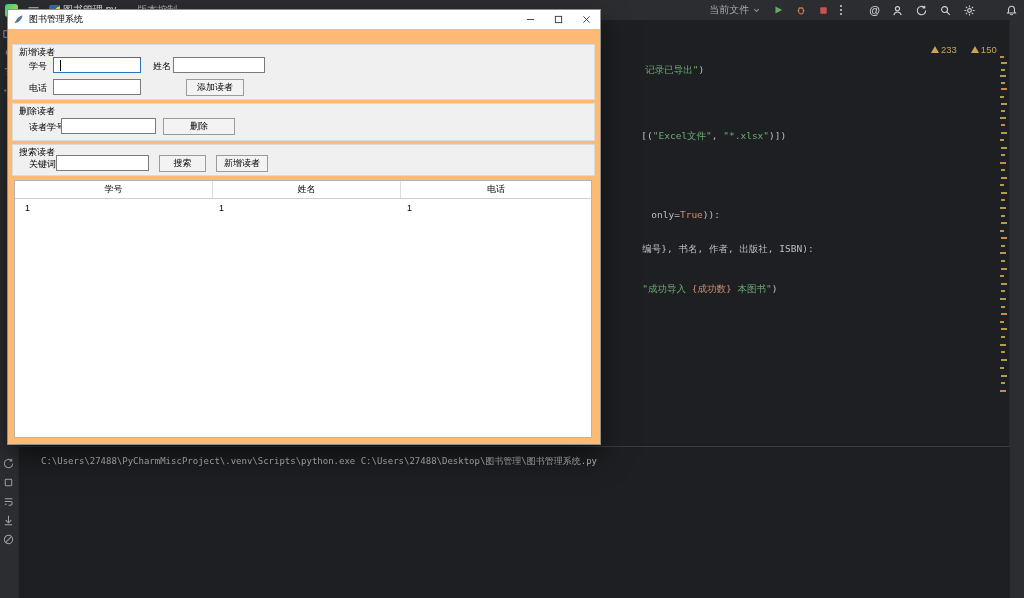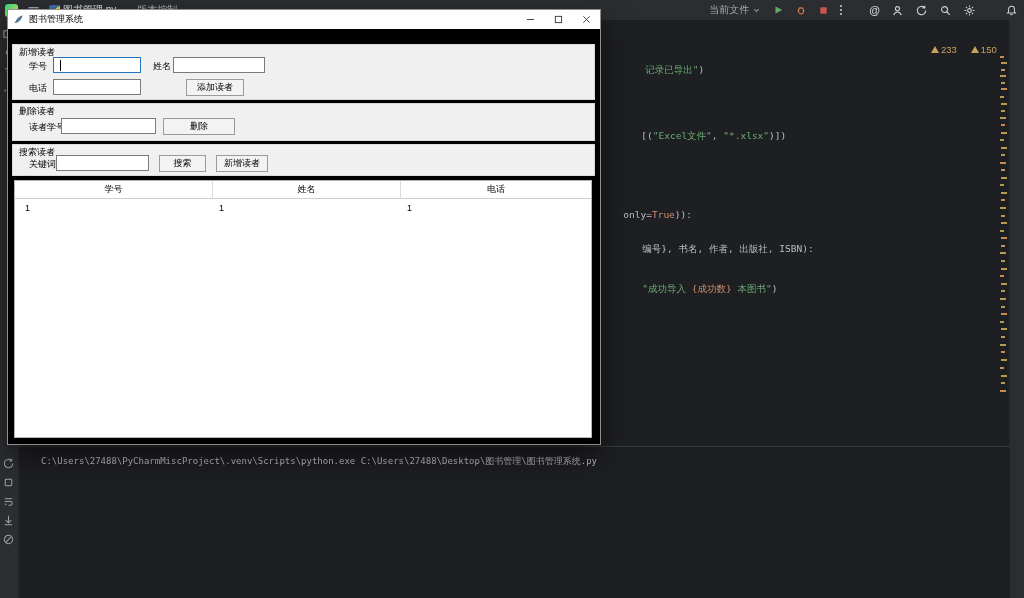--- a/index.html
+++ b/index.html
@@ -47,21 +47,21 @@
   .error-stripe{position:absolute;left:1000px;top:48px;width:9px;height:380px;}
   .stripe-mark{position:absolute;height:2px;background:#b69a4e;}
 
   
   .console{position:absolute;left:19px;top:446px;width:991px;height:152px;background:#1e1f22;
            border-top:1px solid #393b40;}
   .console-line{position:absolute;left:22px;top:8px;font-family:"DejaVu Sans Mono","Liberation Mono",monospace;
                 font-size:9px;color:#bcbec4;white-space:pre;}
 
   
-  .tkwin{position:absolute;left:8px;top:10px;width:592px;height:434px;background:#000000;
+  .tkwin{position:absolute;left:8px;top:10px;width:592px;height:434px;background:#fdba74;
          box-shadow:0 0 0 1px #8f8f8f,0 12px 28px rgba(0,0,0,.55);font-size:9px;color:#000;}
   .tk-titlebar{position:absolute;left:0;top:0;width:100%;height:19px;background:#ffffff;
                display:flex;align-items:center;}
   .tk-title{margin-left:5px;font-size:9px;color:#000;}
   .tk-capbtns{margin-left:auto;display:flex;height:100%;}
   .capbtn{width:28px;height:100%;display:flex;align-items:center;justify-content:center;}
   .tk-menubar{position:absolute;left:0;top:19px;width:100%;height:15px;background:#f0f0f0;
               display:flex;align-items:center;border-bottom:1px solid #e7e7e7;}
   .tk-menu{padding:0 6px;height:100%;display:flex;align-items:center;cursor:default;}
   .section{position:absolute;left:4px;width:583px;border:1px solid #dadada;box-sizing:border-box;background:#f0f0f0;}
@@ -247,21 +247,21 @@
       <span class="chev-mini">⌃</span>
       <span class="chev-mini" style="transform:rotate(180deg);">⌃</span>
     </div>
 
     <div class="code-line" style="left:592px;top:30px;">
       <span class="code-str">记录已导出"</span><span class="code-pln">)</span>
     </div>
     <div class="code-line" style="left:588px;top:96px;">
       <span class="code-pln">[(</span><span class="code-str">"Excel文件"</span><span class="code-pln">, </span><span class="code-str">"*.xlsx"</span><span class="code-pln">)])</span>
     </div>
-    <div class="code-line" style="left:570px;top:175px;">
+    <div class="code-line" style="left:598px;top:175px;">
       <span class="code-pln">only=</span><span class="code-kw">True</span><span class="code-pln">)):</span>
     </div>
     <div class="code-line" style="left:589px;top:209px;">
       <span class="code-pln">编号}, 书名, 作者, 出版社, ISBN):</span>
     </div>
     <div class="code-line" style="left:589px;top:249px;">
       <span class="code-str">"成功导入 </span><span class="code-kw">{成功数}</span><span class="code-str"> 本图书"</span><span class="code-pln">)</span>
     </div>
   </section>
 

